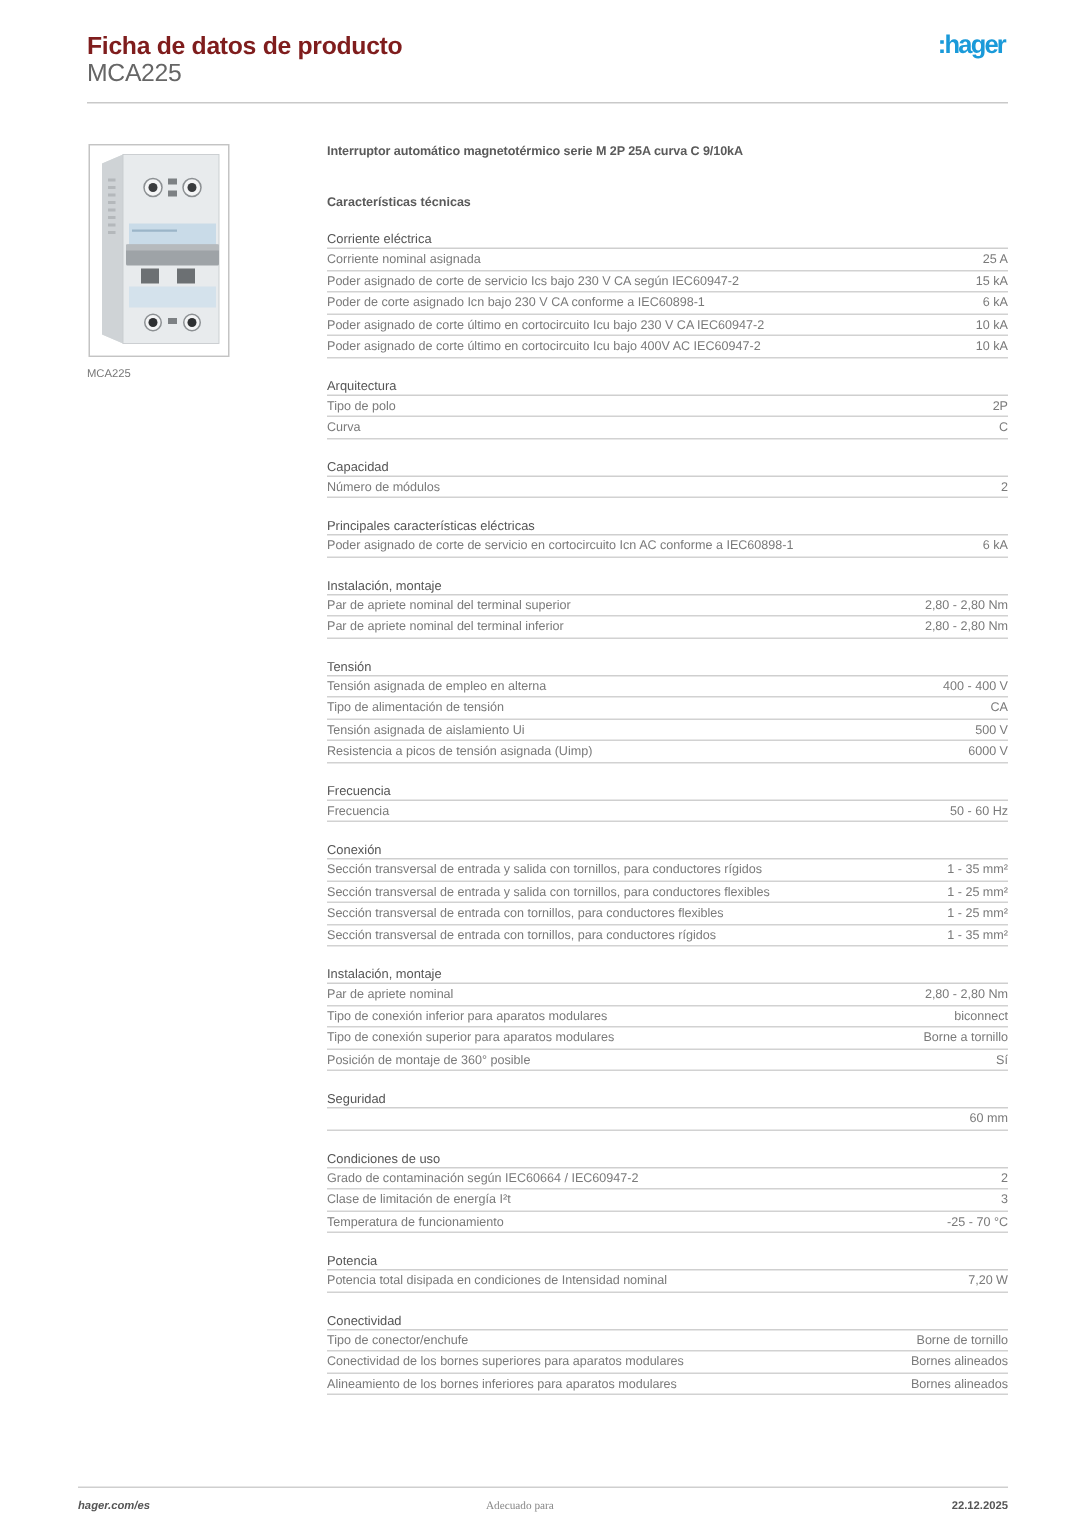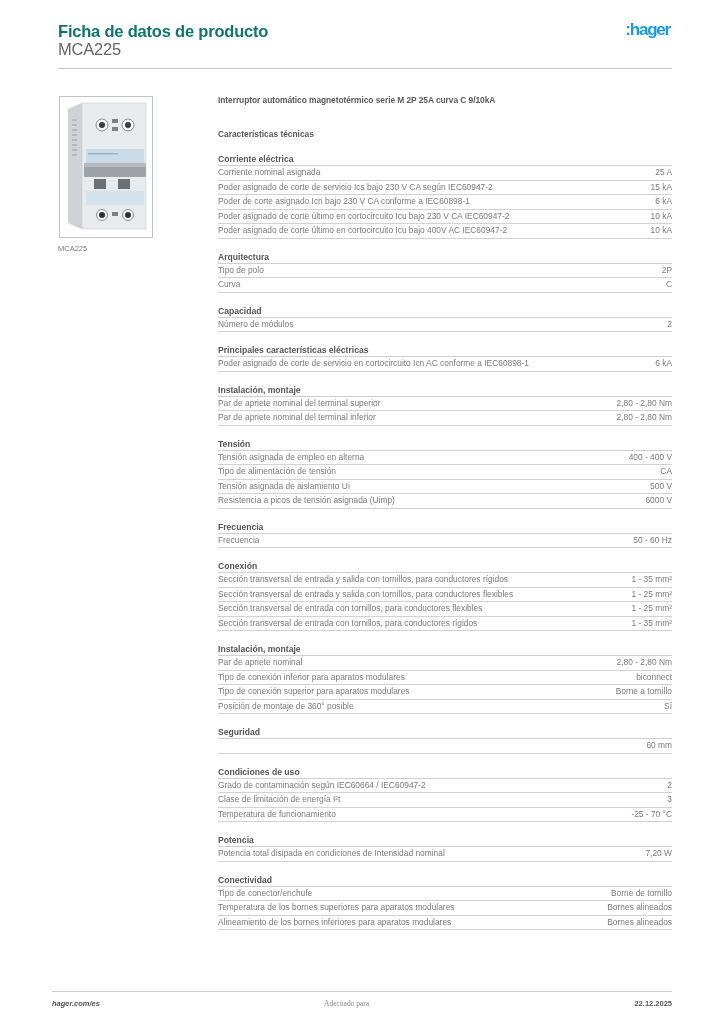--- a/index.html
+++ b/index.html
@@ -1,34 +1,34 @@
 <!DOCTYPE html>
 <html><head>
   <meta charset="utf-8">
   <style>
     html, body { margin: 0; padding: 0; background: #ffffff; }
     body {
       width: 724px; height: 1024px; position: relative; overflow: hidden;
       font-family: "Liberation Sans", sans-serif; color: #6a6a6a;
     }
     .header { position: absolute; left: 58px; top: 20px; width: 614px; height: 50px; }
-    .doc-title { position: absolute; left: 0; top: 2px; font-size: 16.5px; font-weight: bold; color: #0f766e; letter-spacing: -0.2px; }
+    .doc-title { position: absolute; left: 0; top: 2px; font-size: 16.5px; font-weight: bold; color: #7f1d1d; letter-spacing: -0.2px; }
     .doc-code { position: absolute; left: 0; top: 20px; font-size: 16.5px; color: #666666; letter-spacing: -0.2px; }
     .logo { position: absolute; right: 2px; top: 0px; font-size: 17px; font-weight: bold; color: #1a9ad9; letter-spacing: -1.2px; }
     .header-rule { position: absolute; left: 58px; top: 68px; width: 614px; height: 1px; background: #c9c9c9; }
 
     .product-img-frame { position: absolute; left: 59px; top: 96px; width: 92px; height: 140px; border: 1px solid #c4c4c4; background: #fff; overflow: hidden; }
     .product-caption { position: absolute; left: 58px; top: 244px; font-size: 7.5px; color: #777; }
 
     .main { position: absolute; left: 218px; top: 94px; width: 454px; }
     .product-desc { font-size: 8.4px; font-weight: bold; color: #5a5a5a; height: 13px; line-height: 13px; letter-spacing: -0.05px; }
     .tech-title { margin-top: 21px; font-size: 8.4px; font-weight: bold; color: #5a5a5a; height: 13px; line-height: 13px; }
     .section { margin-top: 12px; }
     .section.first { margin-top: 12px; }
-    .section-title { font-size: 8.6px; font-weight: bold; color: #555; height: 12px; line-height: 12px; border-bottom: 1px solid #cfcfcf; }
+    .section-title { font-size: 8.6px; font-weight: normal; color: #555; height: 12px; line-height: 12px; border-bottom: 1px solid #cfcfcf; }
     .row { display: flex; justify-content: space-between; font-size: 8.4px; color: #7a7a7a; height: 13.5px; line-height: 13.5px; border-bottom: 1px solid #d2d2d2; white-space: nowrap; }
     .row .val { }
 
     .footer-rule { position: absolute; left: 52px; top: 991px; width: 620px; height: 1px; background: #cfcfcf; }
     .footer { position: absolute; left: 52px; top: 999px; width: 620px; font-size: 7.5px; color: #666; }
     .footer-left { position: absolute; left: 0; top: 0; font-weight: bold; color: #555; font-style: italic; }
     .footer-center { position: absolute; left: 272px; top: 0; color: #888; font-family: Liberation Serif, serif; }
     .footer-right { position: absolute; right: 0; top: 0; font-weight: bold; color: #555; }
   </style>
 </head>
@@ -242,21 +242,21 @@
           <span class="val">7,20 W</span>
         </div>
       </div>
       <div class="section">
         <div class="section-title">Conectividad</div>
         <div class="row">
           <span class="lbl">Tipo de conector/enchufe</span>
           <span class="val">Borne de tornillo</span>
         </div>
         <div class="row">
-          <span class="lbl">Temperatura de los bornes superiores para aparatos modulares</span>
+          <span class="lbl">Conectividad de los bornes superiores para aparatos modulares</span>
           <span class="val">Bornes alineados</span>
         </div>
         <div class="row">
           <span class="lbl">Alineamiento de los bornes inferiores para aparatos modulares</span>
           <span class="val">Bornes alineados</span>
         </div>
       </div>
     </div>
 </div>
 

